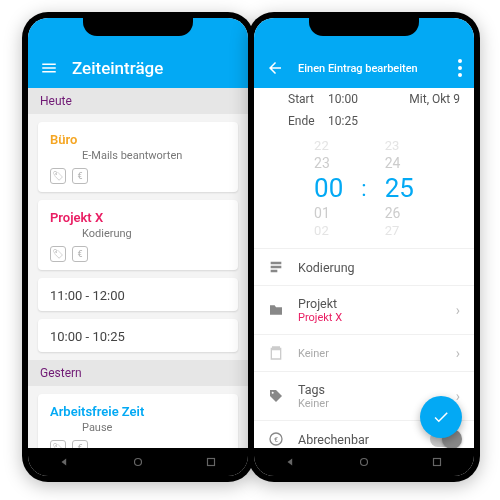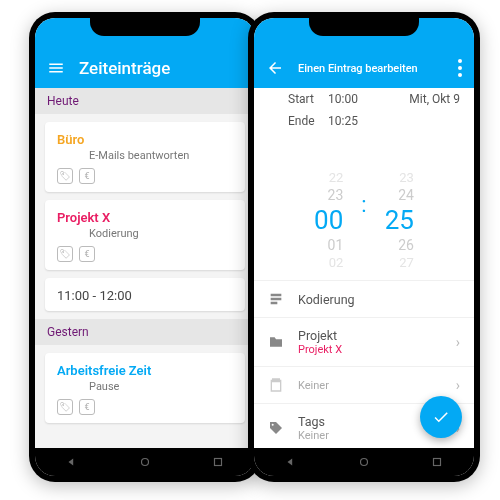--- a/index.html
+++ b/index.html
@@ -13,21 +13,21 @@
   }
   .phone {
     position: absolute;
     width: 232px;
     height: 470px;
     background: #000;
     border-radius: 26px;
     padding: 6px;
     box-shadow: 0 4px 18px rgba(0,0,0,0.25);
   }
-  .phone.left { left: 29px; top: 12px; }
+  .phone.left { left: 22px; top: 12px; }
   .phone.right { left: 248px; top: 12px; }
   .screen {
     width: 100%;
     height: 100%;
     background: #fff;
     border-radius: 20px;
     overflow: hidden;
     position: relative;
   }
   .notch {
@@ -91,21 +91,21 @@
   
   .row { display:flex; align-items:center; padding: 4px 14px; font-size: 12px; color:#444;margin-left:20px; }
   .row .lbl { width: 40px; color:#555; }
   .row .val { color:#555; }
   .row .date { margin-left:auto; color:#555; }
   .picker {
     display:flex; justify-content:center; align-items:center;
     gap: 18px; padding: 6px 0 10px 0;
     position:relative;
   }
-  .pcol { display:flex; flex-direction:column; align-items:flex-end; gap:2px;margin-top:32px; }
+  .pcol { display:flex; flex-direction:column; align-items:flex-start; gap:2px; }
   .pcol .faded { color:#ccc; font-size:14px; }
   .pcol .faded2 { color:#e4e4e4; font-size:13px; }
   .pcol .active { color:#03A9F4; font-size:26px; font-weight:400; }
   .colon { color:#03A9F4; font-size:22px; }
   .listitem {
     display:flex; align-items:center;
     padding: 10px 14px;
     gap: 14px;
     border-top: 1px solid #f0f0f0;
     font-size: 13px;
@@ -166,20 +166,23 @@
         <div class="desc">Kodierung</div>
         <div class="meta">
           <span class="mini-icon">🏷</span>
           <span class="mini-icon">€</span>
         </div>
       </div>
 
       <div class="card timecard">
         <span>11:00 - 12:00</span>
       </div>
+      <div class="card timecard">
+        <span>10:00 - 10:25</span>
+      </div>
 
       <div class="section-hdr">Gestern</div>
 
       <div class="card">
         <div class="name blue">Arbeitsfreie Zeit</div>
         <div class="desc">Pause</div>
         <div class="meta">
           <span class="mini-icon">🏷</span>
           <span class="mini-icon">€</span>
         </div>

